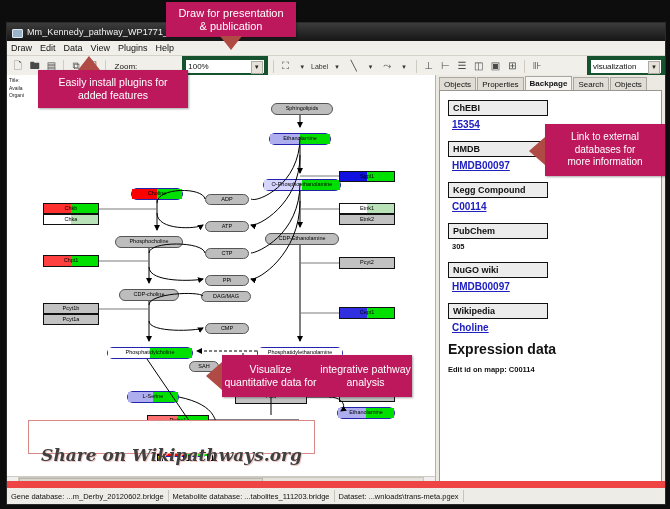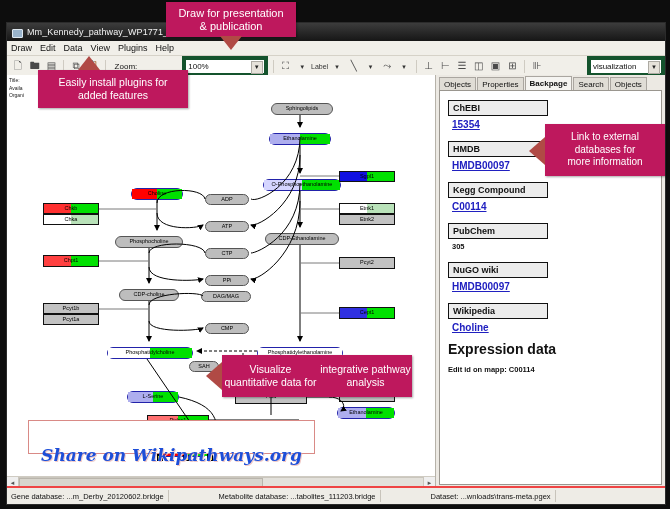--- a/index.html
+++ b/index.html
@@ -43,21 +43,21 @@
 
   .dbhead{display:inline-block;min-width:90px;background:#ececec;border:1px solid #111;font-size:9px;font-weight:bold;color:#111;padding:2px 4px;margin-bottom:3px;}
   .dblink{font-size:10px;color:#2020c0;text-decoration:underline;display:block;margin:0 0 8px 4px;font-weight:bold;}
   .dbplain{font-size:7.5px;color:#111;display:block;margin:0 0 8px 4px;font-weight:bold;}
   .exprhead{font-size:14px;font-weight:bold;color:#111;margin:4px 0 8px 0;}
   .geneid{font-size:7.5px;font-weight:bold;color:#111;margin-bottom:2px;}
   table.exp{border-collapse:collapse;margin-left:2px;}
   table.exp td{border:1px solid #111;font-size:7.5px;font-weight:bold;color:#111;text-align:center;padding:2px 3px;width:52px;}
 
   
-  .statusbar{position:absolute;left:0;right:0;bottom:0;height:16px;background:#eeece6;border-top:2px solid #ef4444;display:flex;align-items:center;gap:46px;}
+  .statusbar{position:absolute;left:0;right:0;bottom:0;height:16px;background:#eeece6;border-top:7px solid #ef4444;display:flex;align-items:center;}
   .statusbar .cell{font-size:7.5px;color:#111;padding:0 4px;border-right:1px solid #c8c4bb;height:12px;display:flex;align-items:center;}
 
   
   .node{position:absolute;box-sizing:border-box;font-size:5.5px;color:#000;display:flex;align-items:center;justify-content:center;text-align:center;line-height:1;white-space:nowrap;}
   .met{border:1px solid #2222aa;border-radius:9px;background:#c9c9c9;}
   .metgrey{border:1px solid #555;border-radius:9px;background:#bdbdbd;}
   .gene{border:1px solid #111;background:#c2c2c2;}
   .lbl{position:relative;z-index:3;}
   .half{position:absolute;top:0;bottom:0;}
   .hl{left:0;width:50%;}
@@ -65,21 +65,21 @@
   .sel-handle{position:absolute;width:4px;height:4px;background:#ffff00;border:1px solid #000;z-index:6;}
 
   .titlebox{position:absolute;left:2px;top:2px;font-size:5px;color:#222;line-height:1.5;}
 
   
   .callout{position:absolute;background:#be185d;color:#fff;font-weight:normal;text-align:center;display:flex;align-items:center;justify-content:center;z-index:40;box-shadow:1px 1px 2px rgba(0,0,0,.35);}
   .arrowdown{position:absolute;z-index:40;width:0;height:0;border-left:11px solid transparent;border-right:11px solid transparent;border-top:14px solid #b04a45;}
   .arrowup{position:absolute;z-index:40;width:0;height:0;border-left:11px solid transparent;border-right:11px solid transparent;border-bottom:14px solid #b04a45;}
   .arrowleft{position:absolute;z-index:40;width:0;height:0;border-top:14px solid transparent;border-bottom:14px solid transparent;border-right:16px solid #b04a45;}
   .shareband{position:absolute;z-index:40;border:1px solid #d98a86;background:#fff;display:flex;align-items:center;justify-content:center;}
-  .shareband span{font-family:"DejaVu Serif",serif;font-style:italic;font-weight:bold;color:#1d4ed8;font-size:17px;text-shadow:1px 1px 0 #f0c9c6;margin-top:36px;}
+  .shareband span{font-family:"DejaVu Serif",serif;font-style:italic;font-weight:bold;color:#404040;font-size:17px;text-shadow:1px 1px 0 #f0c9c6;margin-top:36px;}
 </style>
 </head>
 <body>
 
 <div id="root">
 
   <div class="win">
 
     <div class="titlebar">
       <span class="tico"></span>

